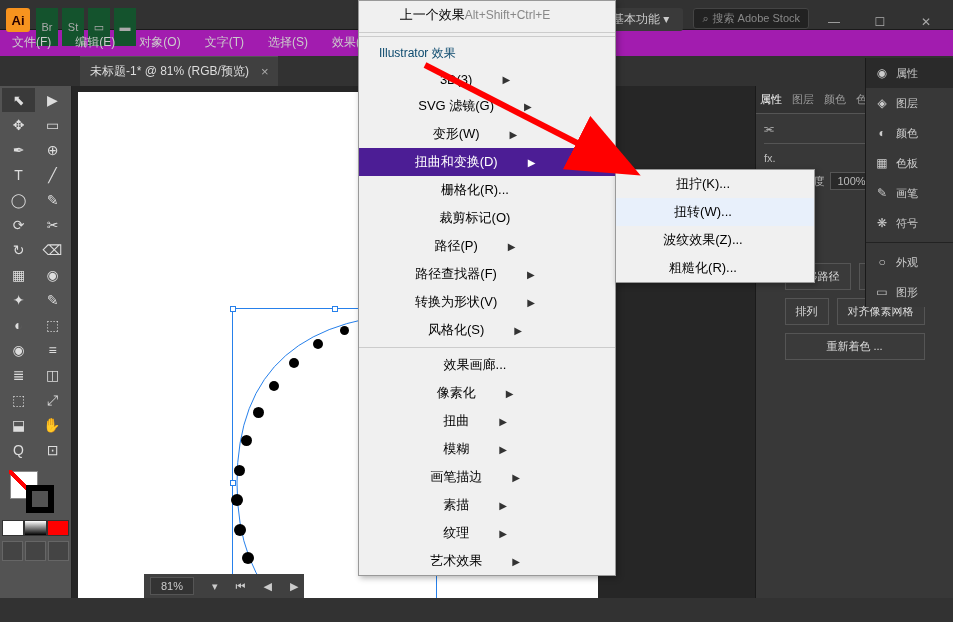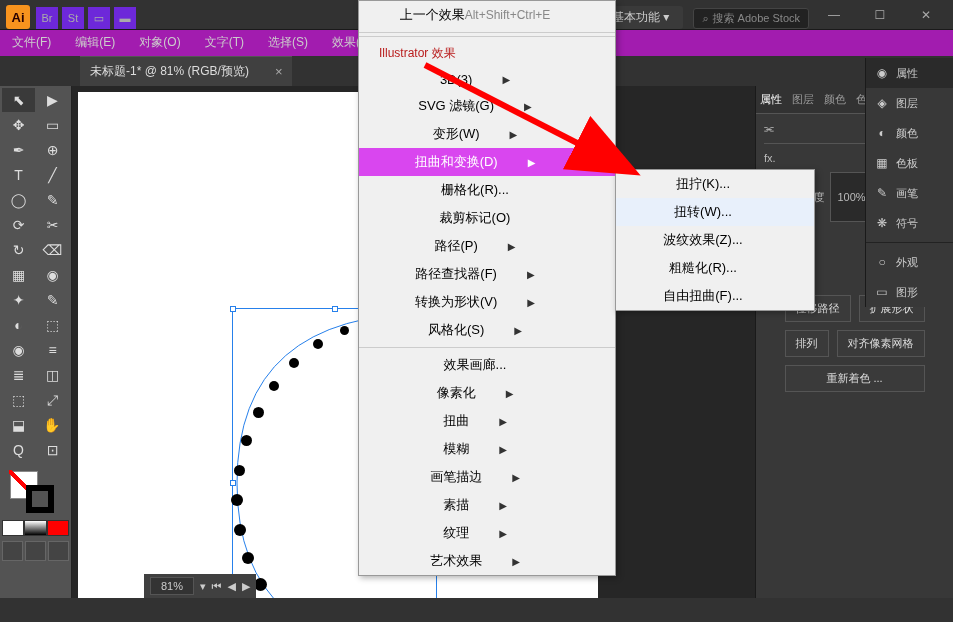--- a/index.html
+++ b/index.html
@@ -1,27 +1,27 @@
 <!DOCTYPE html>
 <html><head>
 <meta charset="utf-8">
 <style>
 *{margin:0;padding:0;box-sizing:border-box;font-family:"Microsoft YaHei",sans-serif;user-select:none}
 body{background:#323232;width:953px;height:622px;overflow:hidden;position:relative;font-size:12px;color:#ccc}
-.titlebar{height:30px;background:#323232;display:flex;align-items:flex-end;padding:0 6px;border-bottom:1px solid #1a1a1a}
+.titlebar{height:30px;background:#323232;display:flex;align-items:flex-start;padding:8px 6px;border-bottom:1px solid #1a1a1a}
 .titlebar .logo{width:24px;height:24px;background:#f7931e;color:#290000;font-weight:bold;font-size:13px;display:flex;align-items:center;justify-content:center;border-radius:3px;margin-right:6px}
-.titlebar .tb-icon{width:22px;height:22px;background:#6d28d9;margin-right:4px;display:flex;align-items:center;justify-content:center;font-size:11px;color:#aaa}
+.titlebar .tb-icon{width:22px;height:38px;background:#14532d;margin-right:4px;display:flex;align-items:center;justify-content:center;font-size:11px;color:#aaa}
 .titlebar .spacer{flex:1}
 .titlebar .workspace{background:#3a3a3a;padding:3px 14px;border-radius:3px;margin-right:10px;font-size:12px}
 .titlebar .stock{display:flex;align-items:center;background:#222;border:1px solid #444;padding:2px 8px;border-radius:3px;font-size:11px;color:#888;gap:4px}
 .titlebar .win{width:42px;height:28px;display:flex;align-items:center;justify-content:center;margin-left:4px;color:#aaa}
 .menubar{height:26px;background:#a21caf;display:flex;padding:0 6px;gap:12px;font-size:12px}
 .menubar span{padding:4px 6px;cursor:pointer}
 .tabbar{height:30px;background:#323232;display:flex;align-items:flex-end;padding-left:80px}
-.tab{background:#404040;color:#ddd;padding:6px 10px;font-size:12px;display:flex;align-items:center;gap:26px;border-top:1px solid #555}
+.tab{background:#404040;color:#ddd;padding:6px 10px;font-size:12px;display:flex;align-items:center;gap:12px;border-top:1px solid #555}
 .tab .close{color:#aaa;font-size:13px}
 .main{display:flex;height:calc(100% - 110px)}
 .tools{width:72px;background:#535353;display:grid;grid-template-columns:1fr 1fr;gap:1px;padding:2px;align-content:start;border-right:1px solid #222}
 .tools .tool{width:33px;height:24px;display:flex;align-items:center;justify-content:center;font-size:14px;color:#ddd;cursor:pointer;position:relative}
 .tools .tool.sel{background:#3a3a3a}
 .swatch{grid-column:1/3;height:50px;position:relative;margin-top:4px}
 .swatch .fill{position:absolute;left:8px;top:4px;width:28px;height:28px;background:#fff;border:1px solid #888}
 .swatch .fill::after{content:"";position:absolute;left:-2px;top:-2px;right:-2px;bottom:-2px;background:linear-gradient(45deg,transparent 45%,red 45%,red 55%,transparent 55%)}
 .swatch .stroke{position:absolute;left:24px;top:18px;width:28px;height:28px;background:#535353;border:6px solid #000}
 .colorrow{grid-column:1/3;display:flex;height:16px;margin-top:2px}
@@ -32,37 +32,37 @@
 .canvas{position:absolute;left:6px;top:6px;width:520px;height:560px;background:#fff}
 .sel-box{position:absolute;left:154px;top:216px;width:205px;height:350px;border:1px solid #2680eb}
 .sel-box .h{position:absolute;width:6px;height:6px;background:#fff;border:1px solid #2680eb}
 .dot{position:absolute;width:14px;height:14px;background:#000;border-radius:50%}
 .ctr{position:absolute;width:6px;height:6px;background:#2680eb;left:320px;top:388px}
 .panels{width:198px;background:#383838;border-left:1px solid #1a1a1a;display:flex;flex-direction:column}
 .panel-tabs{height:28px;background:#323232;display:flex;align-items:center;padding:0 4px;font-size:11px;color:#999;gap:10px;border-bottom:1px solid #555}
 .panel-body{padding:8px;font-size:11px;color:#bbb}
 .p-row{display:flex;align-items:center;gap:6px;margin-bottom:8px}
 .p-btn{background:#3a3a3a;border:1px solid #555;padding:5px 10px;font-size:11px;color:#ddd;cursor:pointer}
-.opacity-field{background:#2a2a2a;border:1px solid #555;padding:18px 6px;font-size:11px}
+.opacity-field{background:#2a2a2a;border:1px solid #555;padding:2px 6px;font-size:11px}
 .btn-row{display:flex;gap:8px;justify-content:center;margin:8px 0}
 .right-dock{position:absolute;right:0;top:58px;width:88px;background:#383838;border-left:1px solid #1a1a1a}
 .dock-item{height:30px;display:flex;align-items:center;gap:6px;padding:0 8px;font-size:11px;color:#ccc;cursor:pointer}
 .dock-item.active{background:#2a2a2a}
 .dock-item .di{width:16px;height:16px;display:flex;align-items:center;justify-content:center;font-size:12px}
 .dropdown{position:absolute;background:#f0f0f0;border:1px solid #999;box-shadow:2px 2px 6px rgba(0,0,0,.3);font-size:13px;color:#000}
 .dropdown .item{padding:5px 28px 5px 4px;cursor:pointer;display:flex;justify-content:center;align-items:center;white-space:nowrap}
 .dropdown .item .arr{margin-left:30px;color:#333;font-size:10px}
-.dropdown .item.highlight{background:#d946ef;color:#fff}
+.dropdown .item.highlight{background:#4c1d95;color:#fff}
 .dropdown .item.highlight .arr{color:#fff}
 .dropdown .sep{height:1px;background:#ccc;margin:3px 0}
-.dropdown .section{padding:5px 20px;color:#b91c1c;font-size:12px}
+.dropdown .section{padding:5px 20px;color:#0c4a6e;font-size:12px}
 .menu1{left:358px;top:0;width:258px}
 .menu2{left:615px;top:169px;width:200px}
 .menu2 .item.hover{background:#e8f0fb}
-.statusbar{position:absolute;bottom:0;left:72px;height:24px;background:#404040;display:flex;align-items:center;padding:0 6px;gap:6px;font-size:11px;color:#ccc}
+.statusbar{position:absolute;bottom:0;left:72px;height:24px;background:#404040;display:flex;align-items:center;padding:0 6px;gap:18px;font-size:11px;color:#ccc}
 .statusbar .zoom{background:#333;padding:2px 10px;border:1px solid #555}
 .arrow-annot{position:absolute;left:420px;top:60px;pointer-events:none;z-index:100}
 </style>
 </head>
 <body>
 
 <div class="titlebar">
   <div class="logo">Ai</div>
   <div class="tb-icon">Br</div>
   <div class="tb-icon">St</div>
@@ -332,21 +332,20 @@
     <div class="item">
       <span>艺术效果</span>
       <span class="arr">▶</span>
     </div>
   </div>
 <div class="dropdown menu2" id="menu2">
     <div class="item">扭拧(K)...</div>
     <div class="item hover">扭转(W)...</div>
     <div class="item">波纹效果(Z)...</div>
     <div class="item">粗糙化(R)...</div>
-    <div class="item">自由扭曲(F)...</div>
   </div>
 
 <svg class="arrow-annot" width="230" height="130">
   <defs>
       <marker id="ah" markerWidth="12" markerHeight="12" refX="10" refY="5" orient="auto">
         <path d="M0,0 L12,5 L0,10 z" fill="#ff0000"></path>
       </marker>
     </defs>
   <line x1="5" y1="5" x2="210" y2="110" stroke="#ff0000" stroke-width="6" marker-end="url(#ah)"></line>
 </svg>

